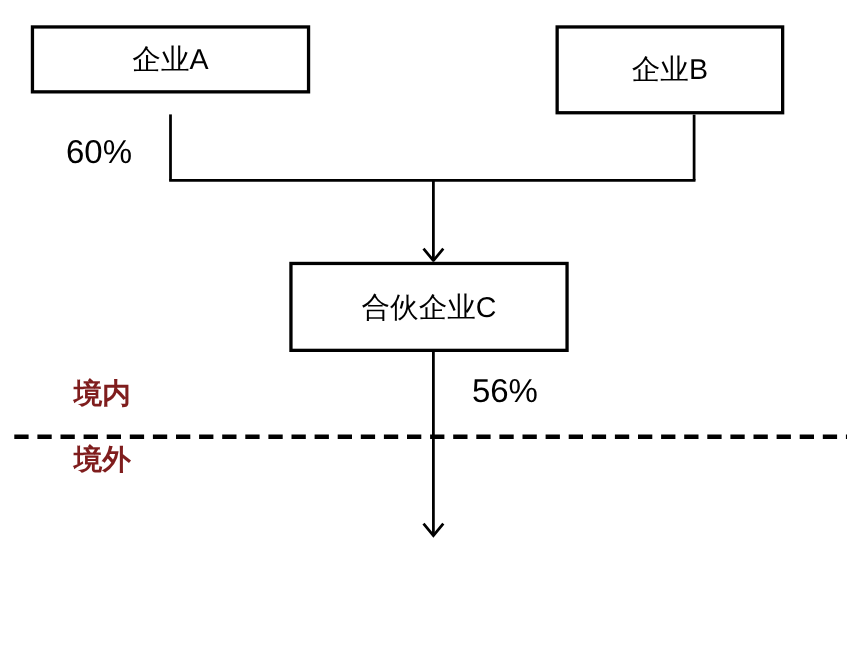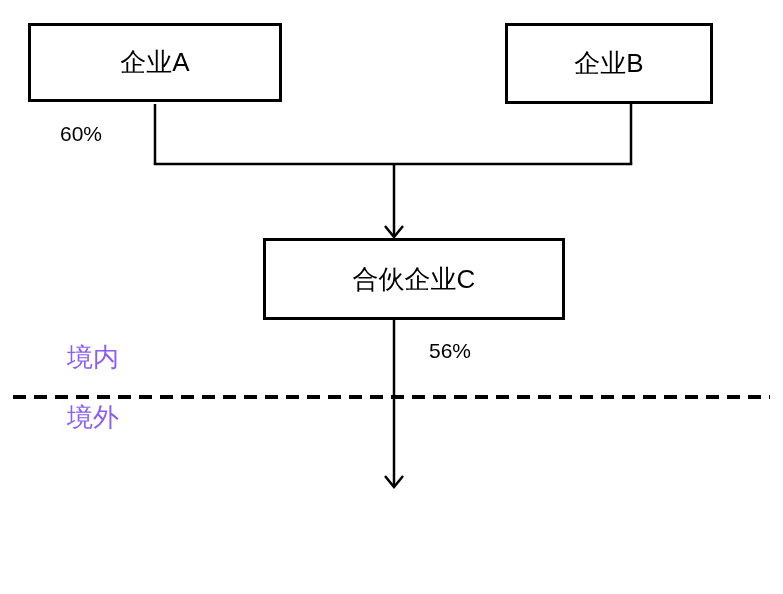--- a/index.html
+++ b/index.html
@@ -20,37 +20,38 @@
     position: absolute;
     border: 3px solid #000000;
     background: #ffffff;
     display: flex;
     align-items: center;
     justify-content: center;
     font-size: 26px;
     color: #000000;
     box-sizing: border-box;
   }
-  .box-a { left: 28px;  top: 23px;  width: 254px; height: 79px; }
+  .box-a { left: 28px;  top: 23px;  width: 254px; height: 62px; }
   .box-b { left: 505px; top: 23px;  width: 208px; height: 81px; }
-  .box-c { left: 263px; top: 238px; width: 302px; height: 82px; }
+  .box-c { left: 263px; top: 238px; width: 254px; height: 82px; }
   .box-d { left: 263px; top: 491px; width: 254px; height: 82px; }
   .edge-label {
     position: absolute;
-    font-size: 21px;
+    font-size: 30px;
     color: #000000;
     white-space: nowrap;
   }
   .label-60 { left: 60px;  top: 122px; }
   .label-20 { left: 429px; top: 339px; }
   .region-label {
     position: absolute;
     font-size: 26px;
-    color: #8b5cf6;
+    color: #7f1d1d;
     white-space: nowrap;
+    font-weight: bold;
   }
   .label-onshore  { left: 67px; top: 340px; }
   .label-offshore { left: 67px; top: 400px; }
   .wires {
     position: absolute;
     left: 0;
     top: 0;
     width: 783px;
     height: 594px;
     pointer-events: none;

